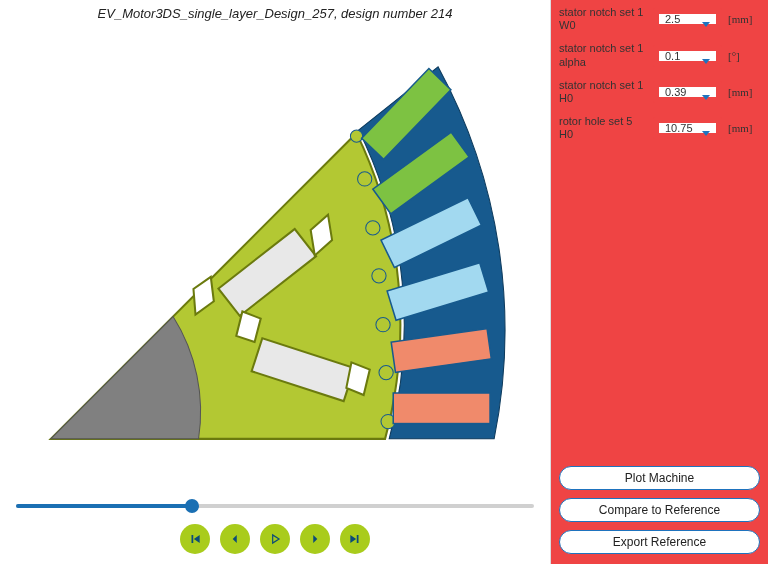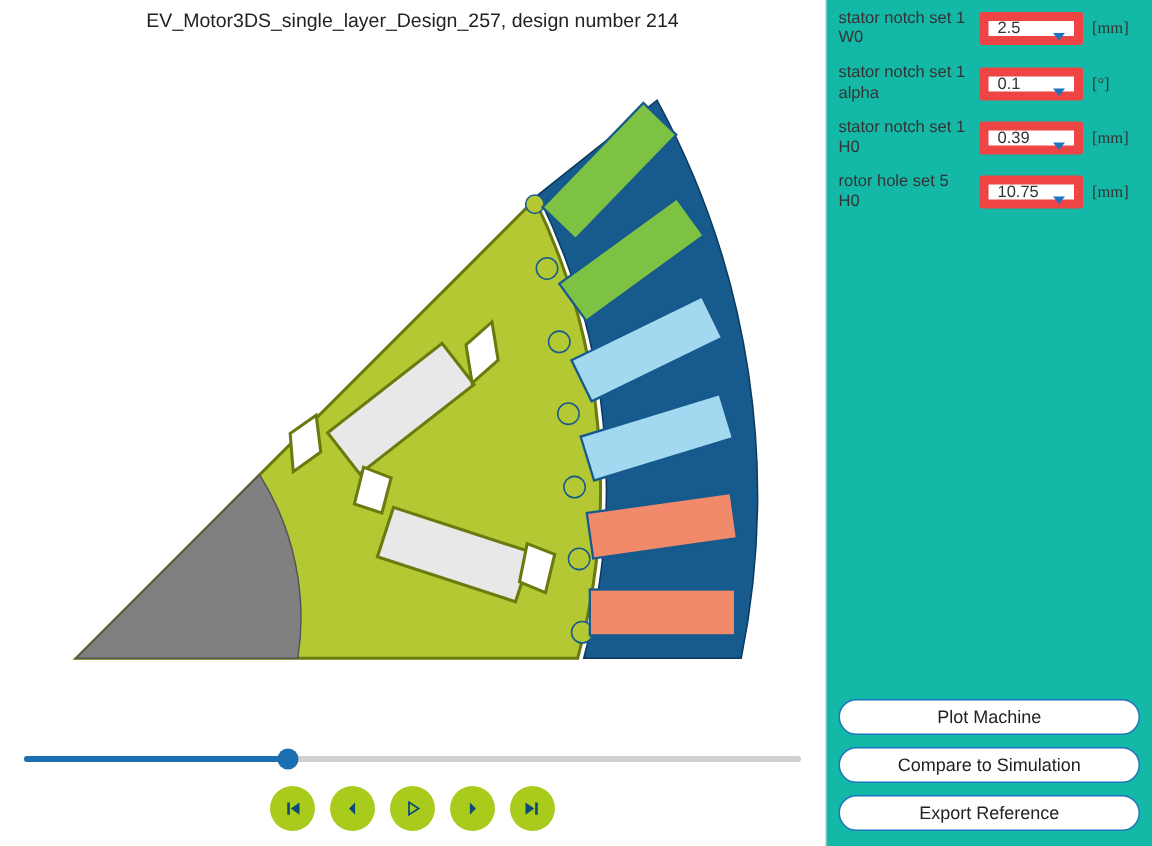--- a/index.html
+++ b/index.html
@@ -18,20 +18,21 @@
     display: flex;
     flex-direction: column;
     padding: 6px 10px 0 10px;
     position: relative;
   }
   .title {
     font-size: 13px;
     color: #222;
     text-align: center;
     margin-bottom: 4px;
+    font-style: italic;
   }
   .plot-area {
     flex: 1;
     position: relative;
   }
   .plot-svg { width: 100%; height: 100%; }
   .slider-row {
     height: 20px;
     display: flex;
     align-items: center;
@@ -69,21 +70,21 @@
     border-radius: 50%;
     background: #a9cc1c;
     display: flex;
     align-items: center;
     justify-content: center;
     cursor: pointer;
   }
   .nav-btn svg { width: 14px; height: 14px; fill: #0a4b78; }
   .side-panel {
     width: 218px;
-    background: #14b8a6;
+    background: #ef4444;
     border-left: 1px solid #dcdde0;
     display: flex;
     flex-direction: column;
     padding: 6px 8px 10px 8px;
   }
   .param-grid {
     display: grid;
     grid-template-columns: 88px 1fr 32px;
     column-gap: 6px;
     row-gap: 10px;
@@ -247,16 +248,16 @@
     <div class="param-select">
       <span>10.75</span>
     </div>
     <div class="param-unit">[mm]</div>
 
   </div>
 
   <div class="spacer"></div>
 
   <div class="action-button">Plot Machine</div>
-  <div class="action-button">Compare to Simulation</div>
+  <div class="action-button">Compare to Reference</div>
   <div class="action-button">Export Reference</div>
 
 </div>
 
 </body></html>

